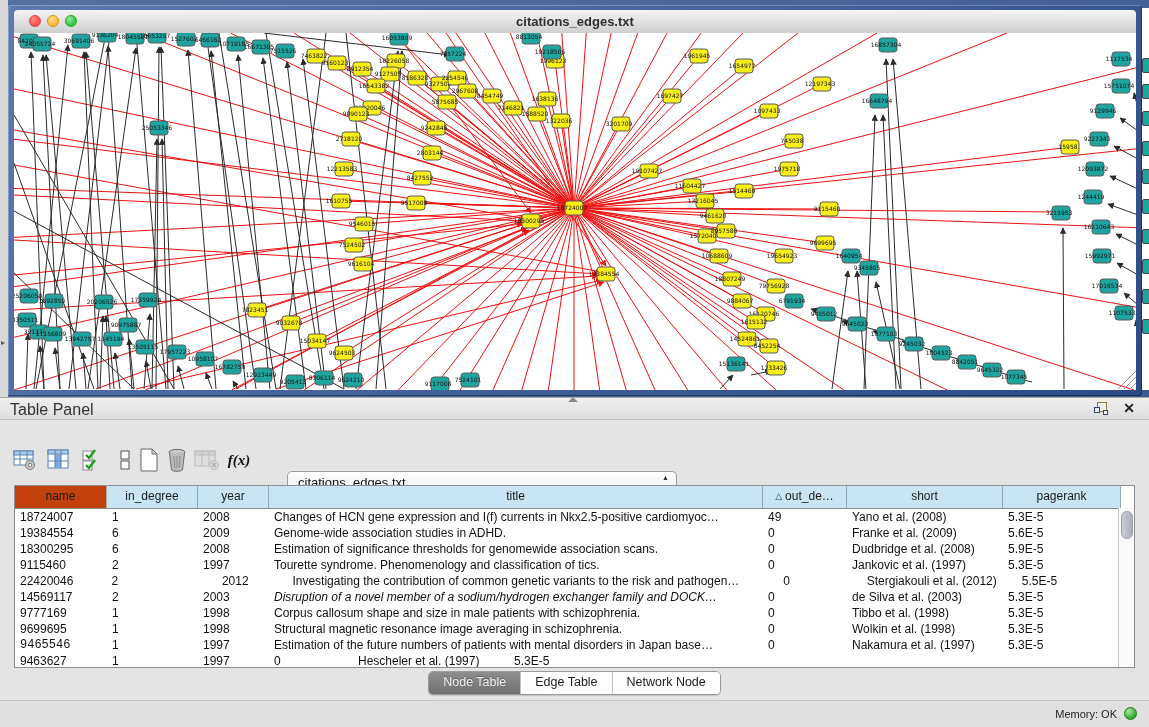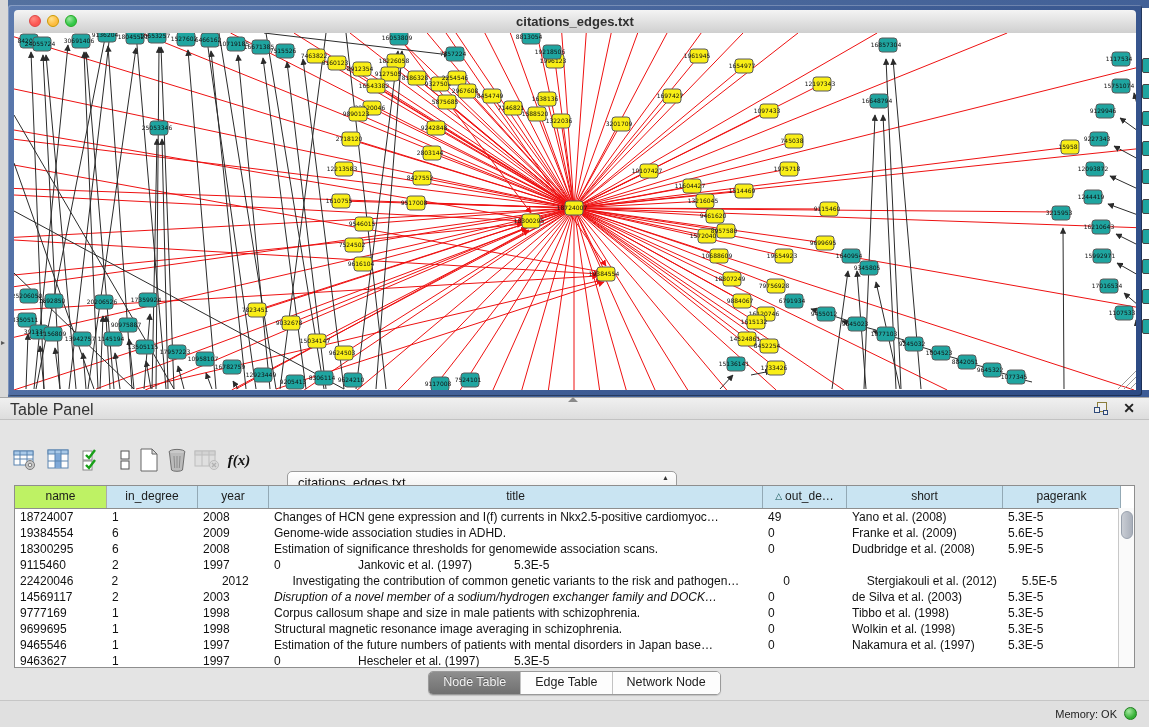--- a/index.html
+++ b/index.html
@@ -43,21 +43,21 @@
   .fx{font-size:15px;color:#111;font-style:italic;font-family:"Liberation Serif",serif;font-weight:bold;}
   .tbl-select{position:absolute;left:287px;top:52px;width:390px;height:22px;background:linear-gradient(#FFFFFF,#EDEDED);
               border:1px solid #9C9C9C;border-radius:5px;box-sizing:border-box;cursor:pointer;}
   .tbl-select .val{position:absolute;left:10px;top:3px;font-size:13px;color:#111;}
   .tbl-select .arrows{position:absolute;right:7px;top:1px;font-size:7px;color:#333;line-height:9px;text-align:center;}
 
   .grid{position:absolute;left:14px;top:88px;width:1121px;height:183px;background:#FFF;border:1px solid #8E8E8E;box-sizing:border-box;overflow:hidden;}
   .grid-head{display:flex;height:22px;border-bottom:1px solid #8E8E8E;}
   .gh-cell{box-sizing:border-box;height:22px;background:#C9E4F2;border-right:1px solid #93A9B5;
            font-size:12px;color:#1B1B1B;text-align:center;line-height:21px;overflow:hidden;white-space:nowrap;cursor:pointer;}
-  .gh-cell.first{background:#bef264;border-right:1px solid #ABABAB;}
+  .gh-cell.first{background:#c2410c;border-right:1px solid #ABABAB;}
   .sort-tri{display:inline-block;font-size:9px;color:#0E4F4F;margin-right:3px;transform:translateY(-1px);}
   .grid-body{position:relative;}
   .g-row{display:flex;height:16px;cursor:default;}
   .g-cell{box-sizing:border-box;padding-left:5px;font-size:12px;color:#111;line-height:16px;
           white-space:nowrap;overflow:hidden;}
   .vscroll{position:absolute;right:0;top:22px;width:15px;height:159px;background:#FAFAFA;border-left:1px solid #C8C8C8;}
   .vthumb{position:absolute;left:2px;top:3px;width:10px;height:26px;border-radius:6px;
           background:linear-gradient(90deg,#C9CDD4,#A9AFBA);border:1px solid #98A0AC;cursor:pointer;}
 
   .tabs-wrap{position:absolute;left:0;top:274px;width:1149px;height:26px;display:flex;justify-content:center;}
@@ -938,20 +938,21 @@
             <div class="g-cell" style="width: 71px;">2008</div>
             <div class="g-cell" style="width: 494px;">Estimation of significance thresholds for genomewide association scans.</div>
             <div class="g-cell" style="width: 84px;">0</div>
             <div class="g-cell" style="width: 156px;">Dudbridge et al. (2008)</div>
             <div class="g-cell" style="width: 118px;">5.9E-5</div>
           </div>
           <div class="g-row">
             <div class="g-cell" style="width: 92px;">9115460</div>
             <div class="g-cell" style="width: 91px;">2</div>
             <div class="g-cell" style="width: 71px;">1997</div>
+            <div class="g-cell" style="width: 494px;">Tourette syndrome. Phenomenology and classification of tics.</div>
             <div class="g-cell" style="width: 84px;">0</div>
             <div class="g-cell" style="width: 156px;">Jankovic et al. (1997)</div>
             <div class="g-cell" style="width: 118px;">5.3E-5</div>
           </div>
           <div class="g-row">
             <div class="g-cell" style="width: 92px;">22420046</div>
             <div class="g-cell" style="width: 91px;">2</div>
             <div class="g-cell" style="width: 71px; margin-left: 20px;">2012</div>
             <div class="g-cell" style="width: 494px;">Investigating the contribution of common genetic variants to the risk and pathogen…</div>
             <div class="g-cell" style="width: 84px;">0</div>
@@ -979,21 +980,21 @@
           <div class="g-row">
             <div class="g-cell" style="width: 92px;">9699695</div>
             <div class="g-cell" style="width: 91px;">1</div>
             <div class="g-cell" style="width: 71px;">1998</div>
             <div class="g-cell" style="width: 494px;">Structural magnetic resonance image averaging in schizophrenia.</div>
             <div class="g-cell" style="width: 84px;">0</div>
             <div class="g-cell" style="width: 156px;">Wolkin et al. (1998)</div>
             <div class="g-cell" style="width: 118px;">5.3E-5</div>
           </div>
           <div class="g-row">
-            <div class="g-cell" style="width: 92px;">9465546</div>
+            <div class="g-cell" style="width: 92px; font-family: Liberation Mono, monospace;">9465546</div>
             <div class="g-cell" style="width: 91px;">1</div>
             <div class="g-cell" style="width: 71px;">1997</div>
             <div class="g-cell" style="width: 494px;">Estimation of the future numbers of patients with mental disorders in Japan base…</div>
             <div class="g-cell" style="width: 84px;">0</div>
             <div class="g-cell" style="width: 156px;">Nakamura et al. (1997)</div>
             <div class="g-cell" style="width: 118px;">5.3E-5</div>
           </div>
           <div class="g-row">
             <div class="g-cell" style="width: 92px;">9463627</div>
             <div class="g-cell" style="width: 91px;">1</div>

